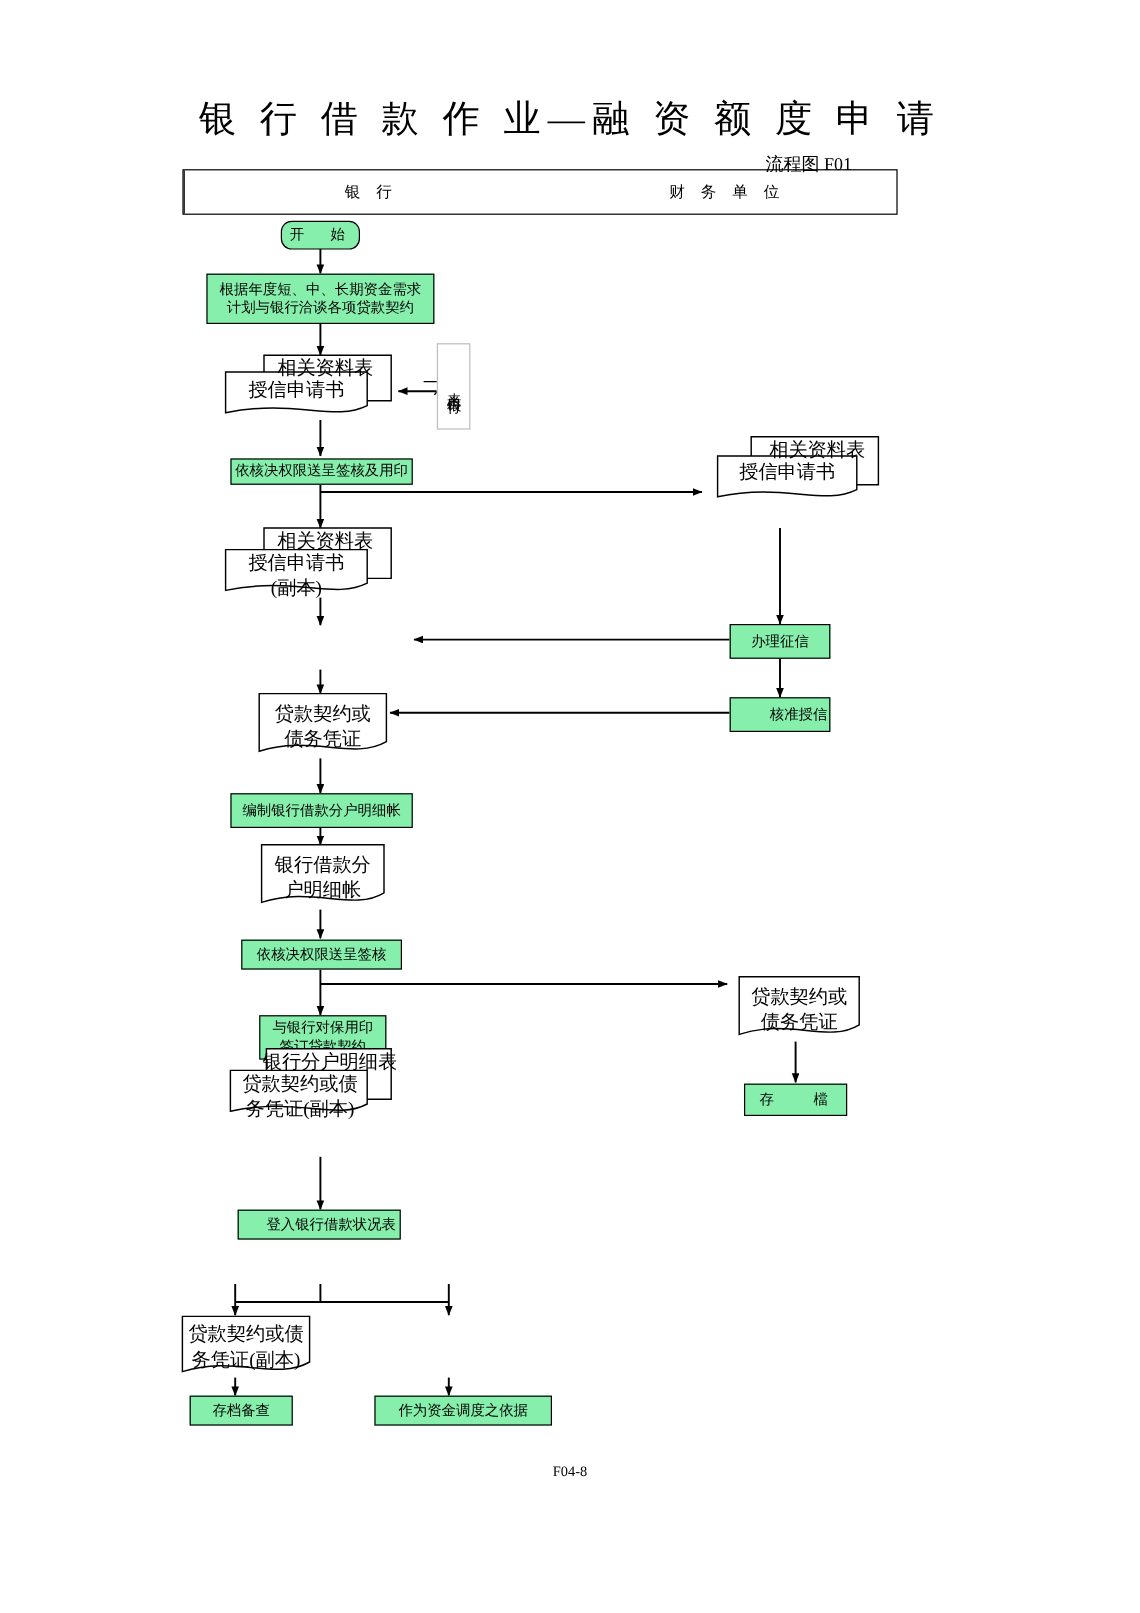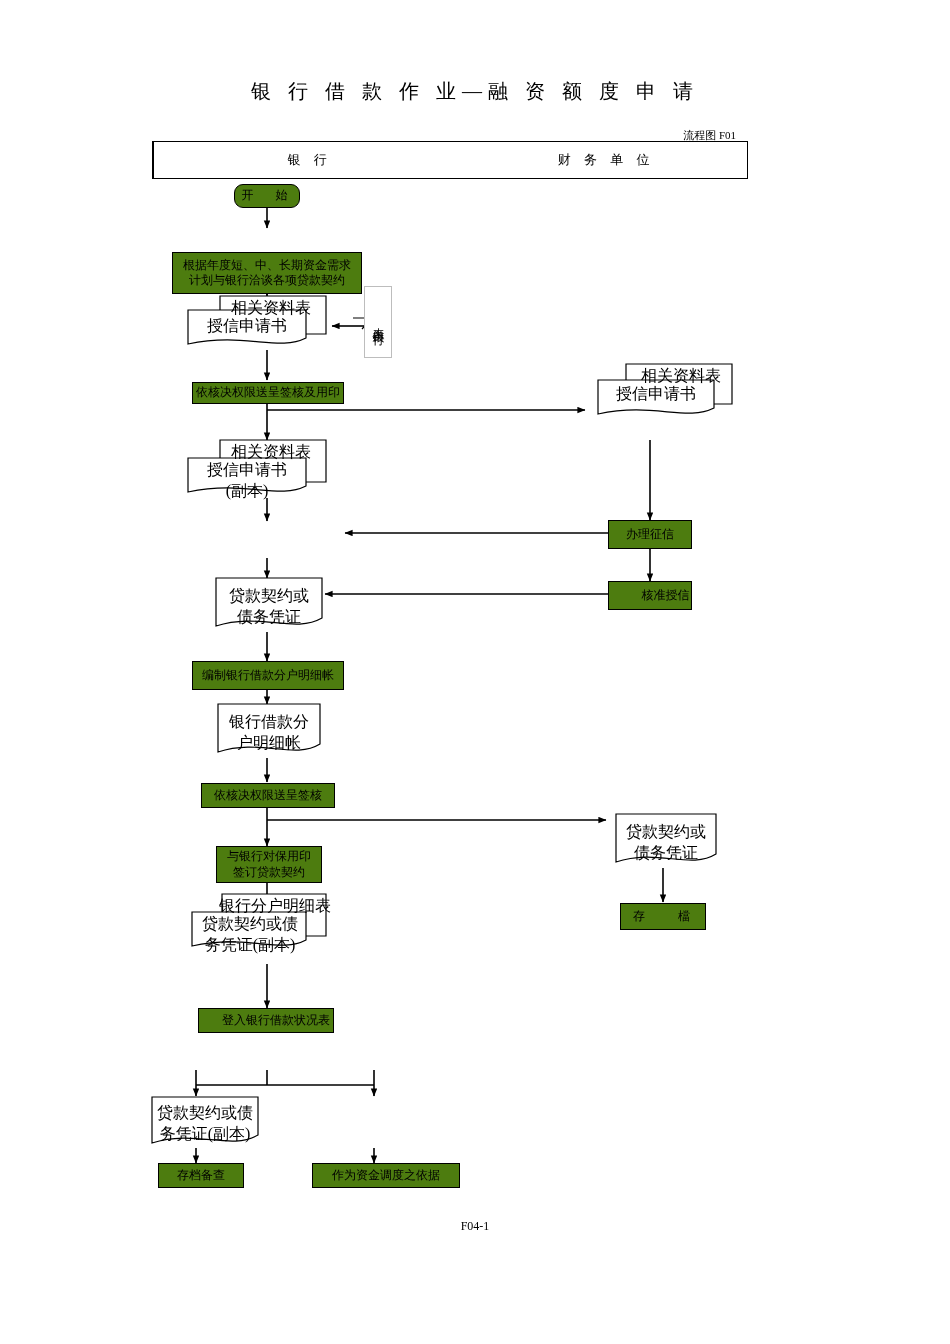--- a/index.html
+++ b/index.html
@@ -13,31 +13,31 @@
     height:1344px;
     overflow:hidden;
     background:#fff;
   }
   
   #title{
     position:absolute;
     left:0; top:78px;
     width:950px;
     text-align:center;
-    font-size:20px;
+    font-size:31px;
     letter-spacing:6px;
     font-weight:400;
     white-space:nowrap;
   }
   #chart-code{
     position:absolute;
-    left:588px; top:128px;
+    left:600px; top:128px;
     width:148px;
-    text-align:right;
-    font-size:11px;
+    text-align:center;
+    font-size:15px;
   }
   
   #header-table{
     position:absolute;
     left:152px; top:141px;
     width:596px; height:38px;
     border:1px solid #000;
     box-sizing:border-box;
     display:flex;
   }
@@ -55,21 +55,21 @@
   
   .node{
     position:absolute;
     box-sizing:border-box;
     font-size:12px;
     line-height:1.28;
     text-align:center;
     display:flex;
     align-items:center;
     justify-content:center;
-    background:#4d7c0f;
+    background:#86efac;
     white-space:pre-line;
   }
   .proc{
     border:1px solid #000;
   }
   .proc.thick{border:1.3px solid #000;}
   .term{
     border:1px solid #000;
     border-radius:9px;
     letter-spacing:5px;
@@ -189,21 +189,21 @@
 
       <path d="M267,1070 L267,1085"></path>
       <path d="M196,1085 L374,1085"></path>
 
       <path d="M353,318 L372,318 L362,329" stroke-width="1.2"></path>
     </g>
   </svg>
 
   <div class="node term" style="left:234px;top:184px;width:66px;height:24px;">开　始</div>
 
-  <div class="node proc" style="left:172px;top:228px;width:190px;height:42px;margin-top:24px;">根据年度短、中、长期资金需求
+  <div class="node proc" style="left:172px;top:228px;width:190px;height:42px;">根据年度短、中、长期资金需求
 计划与银行洽谈各项贷款契约</div>
 
   <div class="doc" style="left:186px;top:294px;width:148px;height:58px;">
     <svg width="148" height="58">
       <path d="M34,2 L140,2 L140,40 L34,40 Z" fill="#fff" stroke="#000" stroke-width="1.2"></path>
       <path d="M2,16 L120,16 L120,44 C92,58 60,38 2,50 Z" fill="#fff" stroke="#000" stroke-width="1.2"></path>
     </svg>
     <div class="doclabel" style="top:4px;left:22px;right:0;">相关资料表</div>
     <div class="doclabel" style="top:22px;left:0;right:26px;">授信申请书</div>
   </div>
@@ -239,21 +239,21 @@
     </svg>
     <div class="doclabel" style="top:10px;left:0;right:0;">银行借款分
 户明细帐</div>
   </div>
 
   <div class="node proc thick" style="left:201px;top:783px;width:134px;height:25px;">依核决权限送呈签核</div>
 
   <div class="node proc thick" style="left:216px;top:846px;width:106px;height:37px;">与银行对保用印
 签订贷款契约</div>
 
-  <div class="doc" style="left:190px;top:892px;width:148px;height:62px;">
+  <div class="doc" style="left:190px;top:872px;width:148px;height:62px;">
     <svg width="148" height="62">
       <path d="M32,2 L136,2 L136,44 L32,44 Z" fill="#fff" stroke="#000" stroke-width="1.2"></path>
       <path d="M2,20 L116,20 L116,48 C90,62 58,42 2,54 Z" fill="#fff" stroke="#000" stroke-width="1.2"></path>
     </svg>
     <div class="doclabel" style="top:4px;left:22px;right:0;">银行分户明细表</div>
     <div class="doclabel" style="top:22px;left:0;right:28px;">贷款契约或债
 务凭证(副本)</div>
   </div>
 
   <div class="node proc thick" style="left:198px;top:1008px;width:136px;height:25px;padding-left:20px;">登入银行借款状况表</div>
@@ -287,15 +287,15 @@
   <div class="doc" style="left:614px;top:812px;width:104px;height:58px;">
     <svg width="104" height="58">
       <path d="M2,2 L102,2 L102,42 C76,58 44,36 2,50 Z" fill="#fff" stroke="#000" stroke-width="1.2"></path>
     </svg>
     <div class="doclabel" style="top:10px;left:0;right:0;">贷款契约或
 债务凭证</div>
   </div>
 
   <div class="node proc thick" style="left:620px;top:903px;width:86px;height:27px;letter-spacing:3px;">存　　檔</div>
 
-  <div id="footer">F04-1</div>
+  <div id="footer">F04-8</div>
 
 </div>
 
 </body></html>

